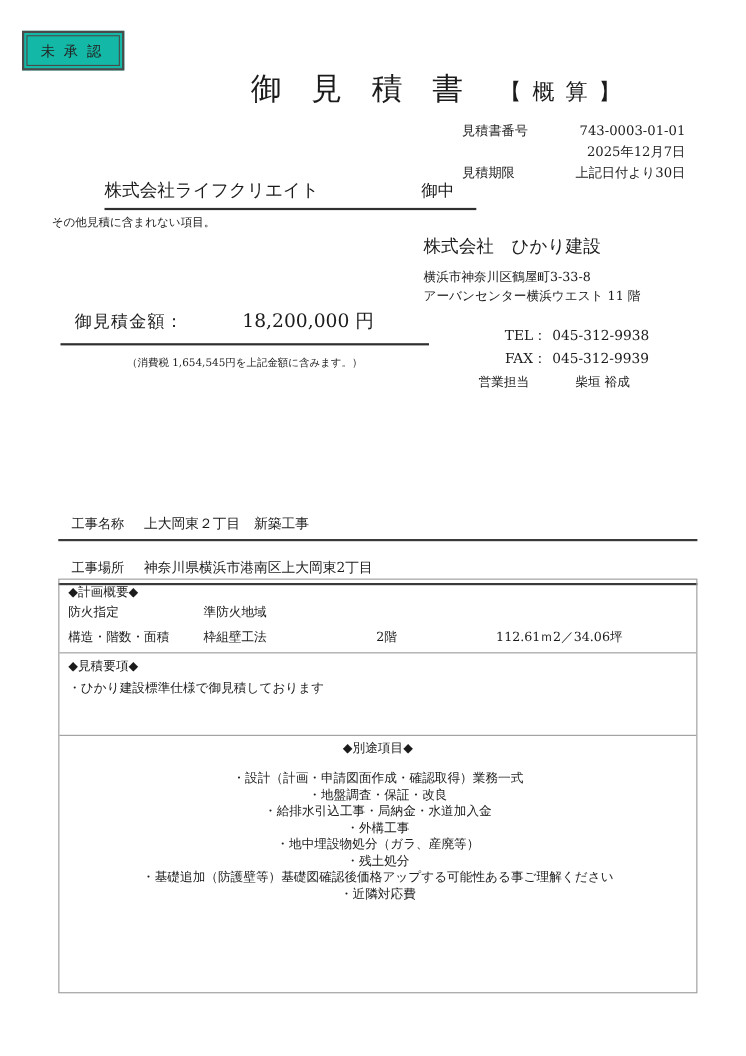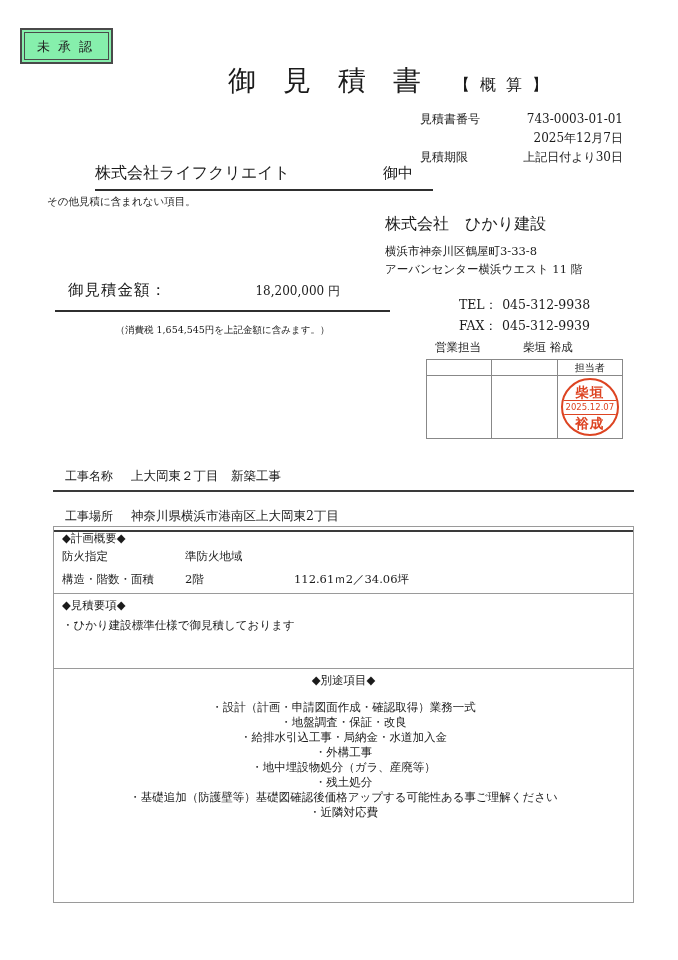--- a/index.html
+++ b/index.html
@@ -4,48 +4,48 @@
 <style>
   :root { --stamp-red: #dd4422; --ink: #1b1b1b; --line: #2f2f2f; --boxline: #9a9a9a; }
   * { margin:0; padding:0; box-sizing:border-box; }
   body { background:#fff; }
   .page {
     position:relative; width:678px; height:960px; background:#fff;
     font-family:"DejaVu Serif","Liberation Serif",serif; color:var(--ink);
     overflow:hidden;
   }
   
-  .unapproved { position:absolute; left:20px; top:28px; border:2px solid #4a4a4a; padding:2px; background:#86efac; }
+  .unapproved { position:absolute; left:20px; top:28px; border:2px solid #4a4a4a; padding:2px; background:#14b8a6; }
   .unapproved-inner { border:1px solid #4a4a4a; padding:3px 8px 3px 12px; }
   .unapproved-inner span { font-size:13px; letter-spacing:8px; color:#222; }
   
   .title { position:absolute; left:228px; top:62px; white-space:nowrap; }
   .title-main { font-size:28px; letter-spacing:27px; }
-  .title-suffix { font-size:16px; letter-spacing:10px; margin-left:6px; }
+  .title-suffix { font-size:20px; letter-spacing:10px; margin-left:6px; }
   
   .meta { position:absolute; left:420px; top:110px; width:203px; }
   .meta-row { display:flex; justify-content:space-between; font-size:12px; line-height:19px; }
   .meta-label { text-align:center; }
   .meta-value { text-align:right; }
   
   .customer { position:absolute; left:55px; top:163px; width:338px; display:flex;
     justify-content:space-between; align-items:baseline; border-bottom:2px solid var(--line); padding-bottom:5px;margin-left:40px; }
   .customer-name { font-size:16px; }
   .customer-honorific { font-size:15px; margin-right:20px; }
   .greeting { position:absolute; left:47px; top:195px; font-size:10.5px; }
   
   .issuer { position:absolute; left:385px; top:214px; }
   .issuer-name { font-size:16px; margin-bottom:7px; }
   .issuer-addr { font-size:11.5px; line-height:18px; }
   
   .amount { position:absolute; left:55px; top:280px; width:335px; display:flex;
     justify-content:space-between; align-items:baseline;
     border-bottom:2px solid var(--line); padding:0 50px 9px 13px; }
   .amount-label { font-size:15.5px; letter-spacing:1px; }
-  .amount-value { font-size:12px; }
+  .amount-value { font-size:17px; }
   .tax-note { position:absolute; left:55px; top:324px; width:335px; text-align:center; font-size:9.5px; }
   
   .contact { position:absolute; left:426px; top:294px; width:197px; }
   .tel-line, .fax-line { text-align:center; font-size:12.5px; line-height:21px; }
   .tel-line span + span, .fax-line span + span { margin-left:5px; }
   .sales-row { display:flex; font-size:11.5px; line-height:15px; margin-top:4px; padding-left:9px; }
   .sales-name { margin-left:42px; }
   .approval-table { width:197px; border-collapse:collapse; table-layout:fixed; margin-top:4px; }
   .approval-table td { border:1px solid #888; }
   .approval-header td { height:16px; font-size:10px; text-align:center; line-height:14px; }
@@ -129,60 +129,41 @@
     <div class="tel-line">
       <span>TEL：</span><span>045-312-9938</span>
     </div>
     <div class="fax-line">
       <span>FAX：</span><span>045-312-9939</span>
     </div>
     <div class="sales-row">
       <span>営業担当</span>
       <span class="sales-name">柴垣 裕成</span>
     </div>
-    <table class="approval-table">
-      <tbody>
-          <tr class="approval-header">
-        <td></td>
-        <td></td>
-        <td>担当者</td>
-      </tr>
-      <tr class="approval-body">
-        <td></td>
-        <td></td>
-        <td>
-          <div class="hanko">
-            <div class="hanko-top">柴垣</div>
-            <div class="hanko-date">2025.12.07</div>
-            <div class="hanko-bottom">裕成</div>
-          </div>
-        </td>
-      </tr>
-    </tbody>
-      </table>
   </div>
 
   <div class="project-row name">
     <span class="project-label">工事名称</span>
     <span class="project-value">上大岡東２丁目　新築工事</span>
   </div>
   <div class="project-row location">
     <span class="project-label">工事場所</span>
     <span class="project-value">神奈川県横浜市港南区上大岡東2丁目</span>
   </div>
 
   <div class="detail-box">
     <div class="section sec-plan">
       <div class="sec-header">◆計画概要◆</div>
       <div class="plan-row">
         <span class="plan-label">防火指定</span>
         <span>準防火地域</span>
       </div>
       <div class="plan-row">
         <span class="plan-label">構造・階数・面積</span>
+        <span class="plan-c2">枠組壁工法</span>
         <span class="plan-c3">2階</span>
         <span>112.61ｍ2／34.06坪</span>
       </div>
     </div>
     <div class="section sec-items">
       <div class="sec-header">◆見積要項◆</div>
       <div class="box-item">・ひかり建設標準仕様で御見積しております</div>
     </div>
     <div class="section sec-separate">
       <div class="sec-header">◆別途項目◆</div>

